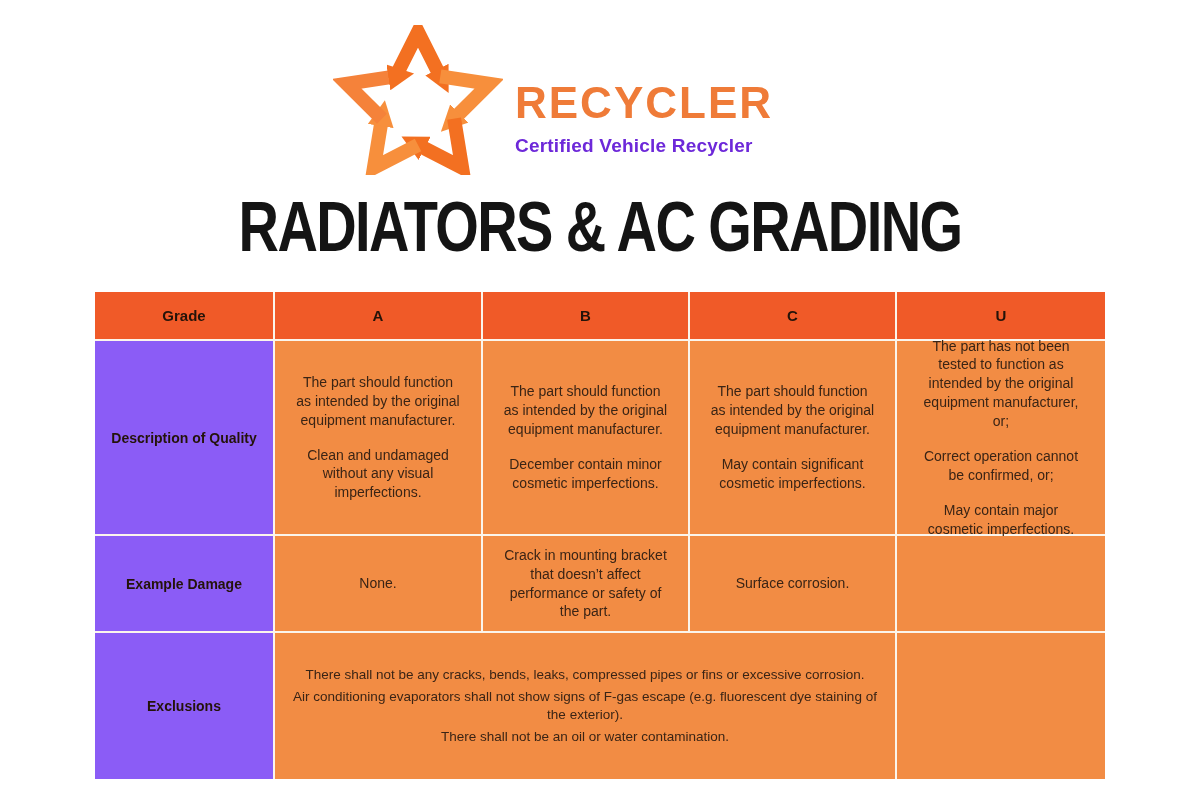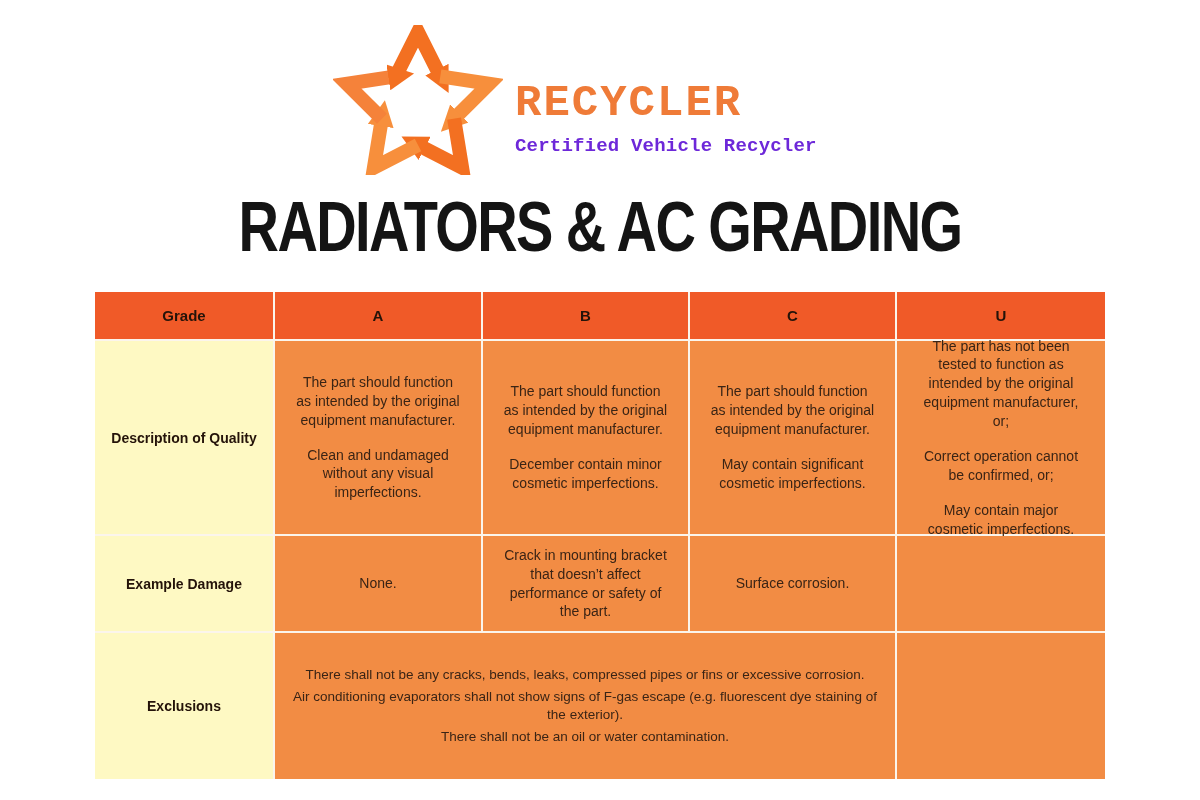--- a/index.html
+++ b/index.html
@@ -4,21 +4,21 @@
 <style>
   * { box-sizing: border-box; }
   html,body { margin:0; padding:0; }
   body {
     width:1200px; height:800px; background:#ffffff; position:relative;
     font-family:"Liberation Sans", sans-serif; overflow:hidden;
   }
   .logo { position:absolute; left:333px; top:25px; display:flex; }
   .logo .star-wrap { width:170px; height:150px; }
   .logo svg { width:170px; height:150px; display:block; }
-  .logo-text { margin-left:12px; margin-top:56px;font-family:Liberation Mono, monospace; }
+  .logo-text { margin-left:12px; margin-top:56px; }
   .brand { font-size:44px; font-weight:700; color:#EF7B38; letter-spacing:2px; line-height:1; }
   .tagline { font-size:19px; font-weight:700; color:#6d28d9; margin-top:10px; letter-spacing:0.2px; }
 
   h1.title {
     position:absolute; top:192px; left:0; width:1200px; margin:0;
     text-align:center; font-size:70px; font-weight:700; color:#141414;
     letter-spacing:-2px; line-height:1; transform:scaleX(0.8);
   }
 
   .grading-table {
@@ -26,21 +26,21 @@
     display:grid;
     grid-template-columns:178px 206px 205px 205px 208px;
     grid-template-rows:47px 193px 95px 146px;
     gap:2px; background:#FBF5EC;
   }
   .cell {
     display:flex; flex-direction:column; align-items:center; justify-content:center;
     text-align:center;
   }
   .head  { background:#F05A28; font-weight:700; font-size:15px; color:#241309; }
-  .label { background:#fef9c3; font-weight:700; font-size:14px; color:#241309; padding:0 8px; }
+  .label { background:#8b5cf6; font-weight:700; font-size:14px; color:#241309; padding:0 8px; }
   .body  { background:#F28C44; font-size:14px; color:#3A2415; line-height:1.35; padding:6px 20px; }
   .body p { margin:0; }
   .body p + p { margin-top:16px; }
   .merged { grid-column:2 / 5; font-size:13.5px; padding:20px 8px; }
   .merged p + p { margin-top:4px; }
 </style>
 </head>
 <body>
 
 <header class="logo">

